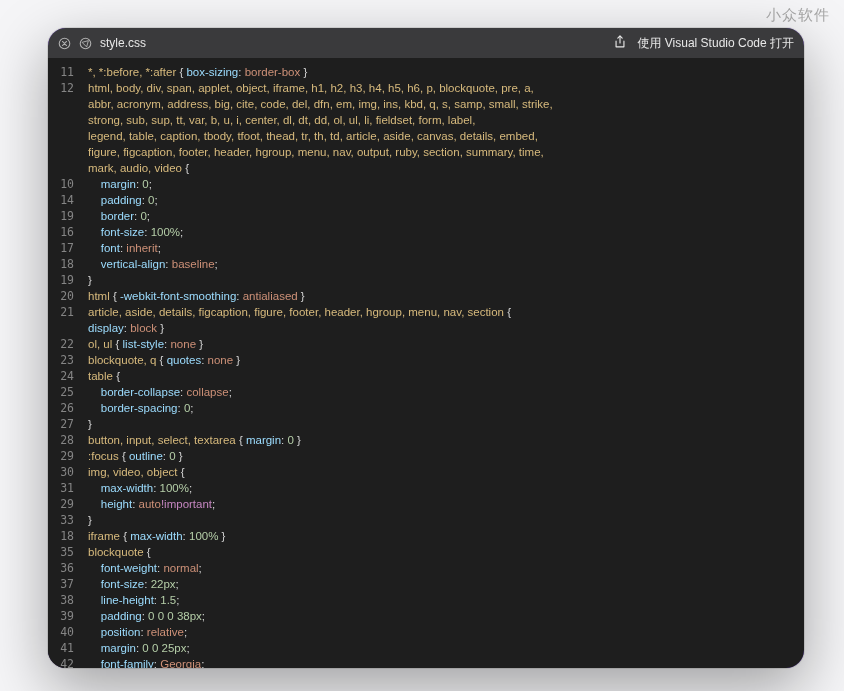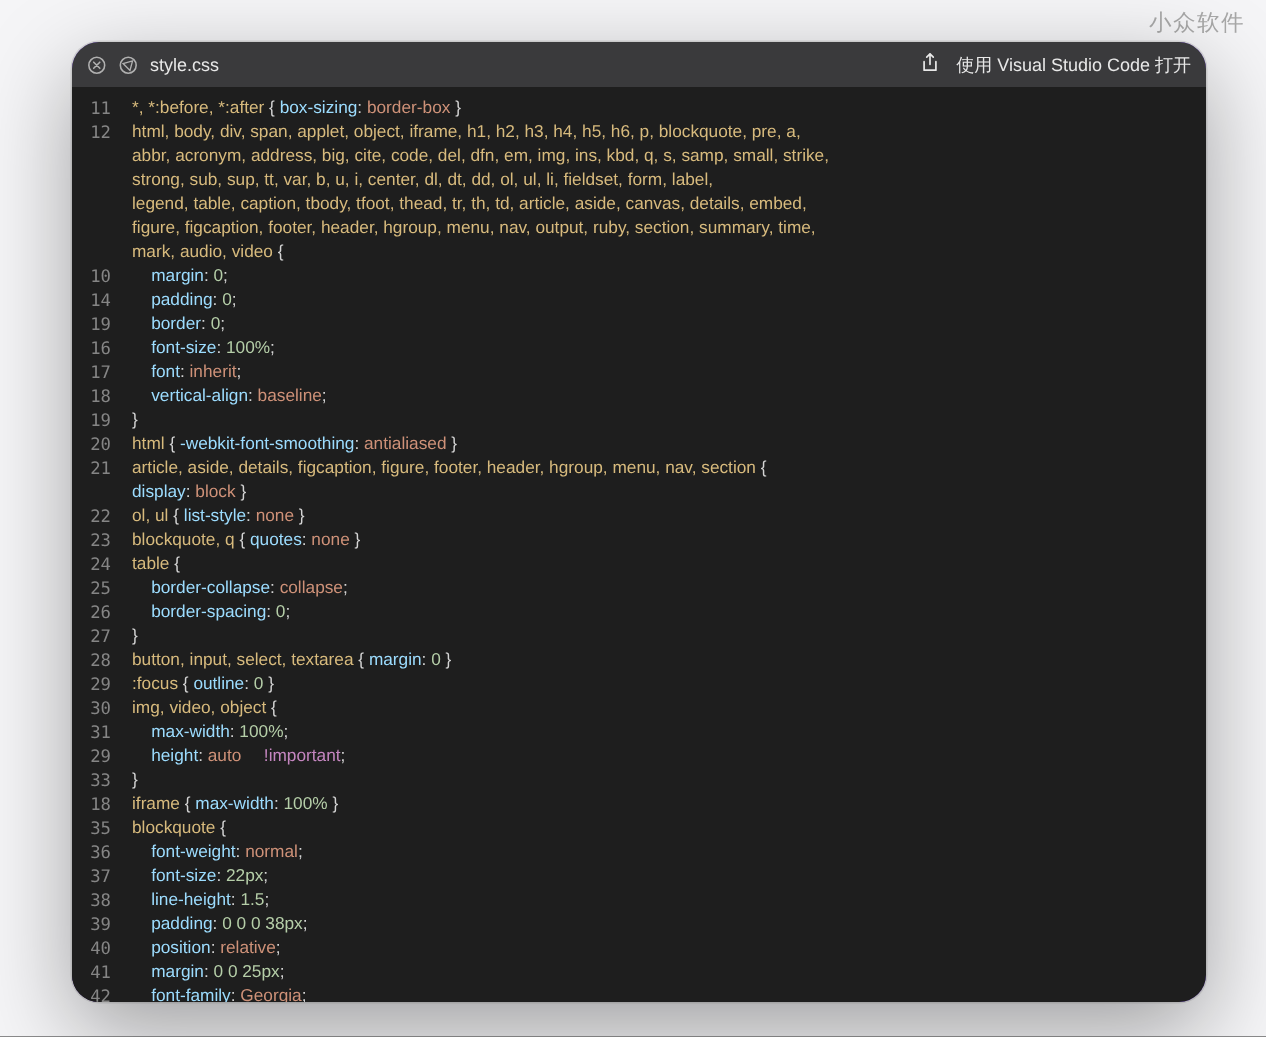--- a/index.html
+++ b/index.html
@@ -81,21 +81,21 @@
     word-break: break-all;
     flex: 1;
     font-family: Liberation Sans, sans-serif;
   }
   .code .row { min-height:16px; }
   .sel { color: #d7ba7d; }      
   .prop { color: #9cdcfe; }     
   .val { color: #ce9178; }      
   .num { color: #b5cea8; }      
   .punct { color: #d4d4d4; }    
-  .kw { color: #c586c0; padding-left: 15px; }
+  .kw { color: #c586c0; }
 </style>
 </head>
 <body>
 
 <div class="watermark">小众软件</div>
 
 <div class="window">
   <div class="titlebar">
     <span class="tb-icon">
       <svg viewBox="0 0 16 16">

